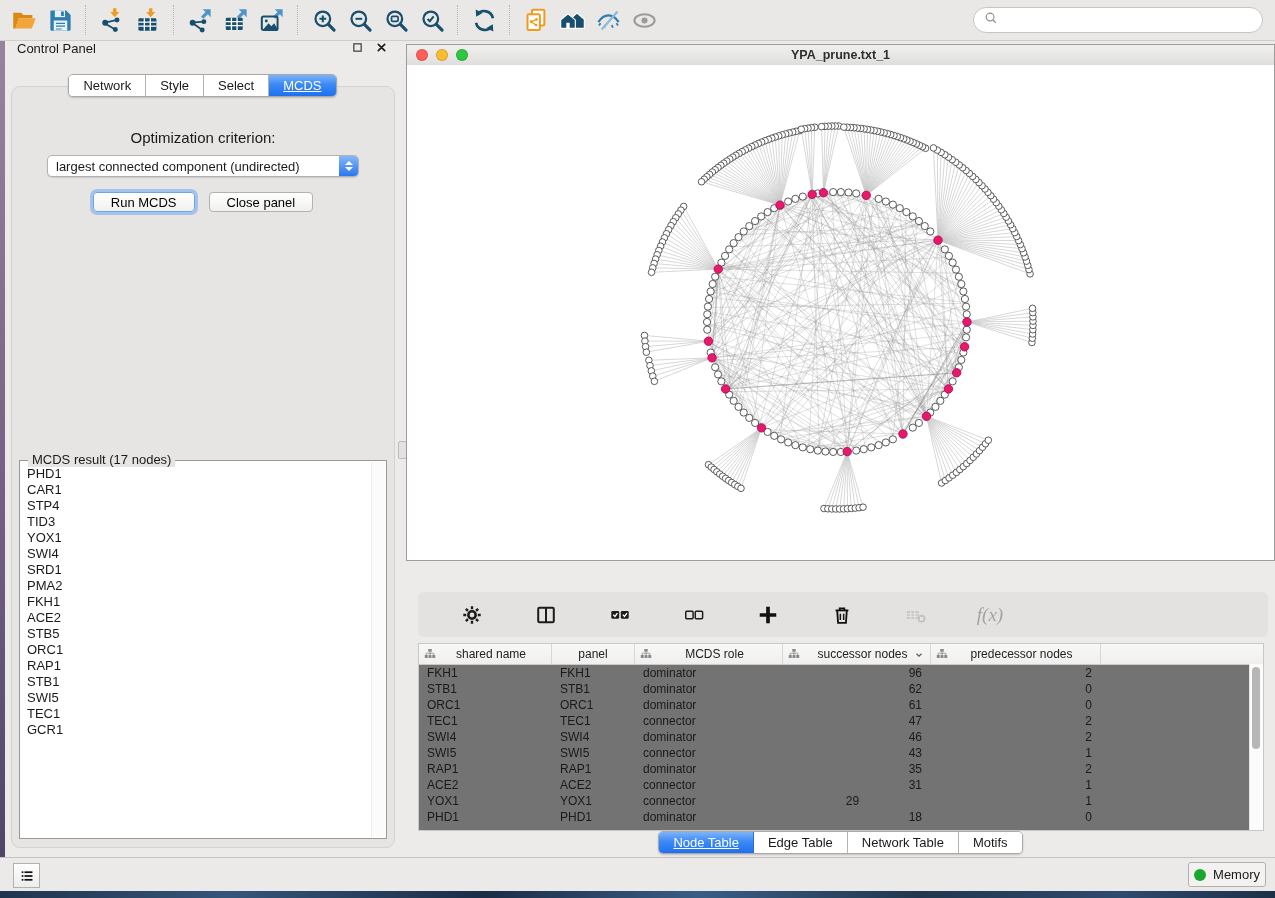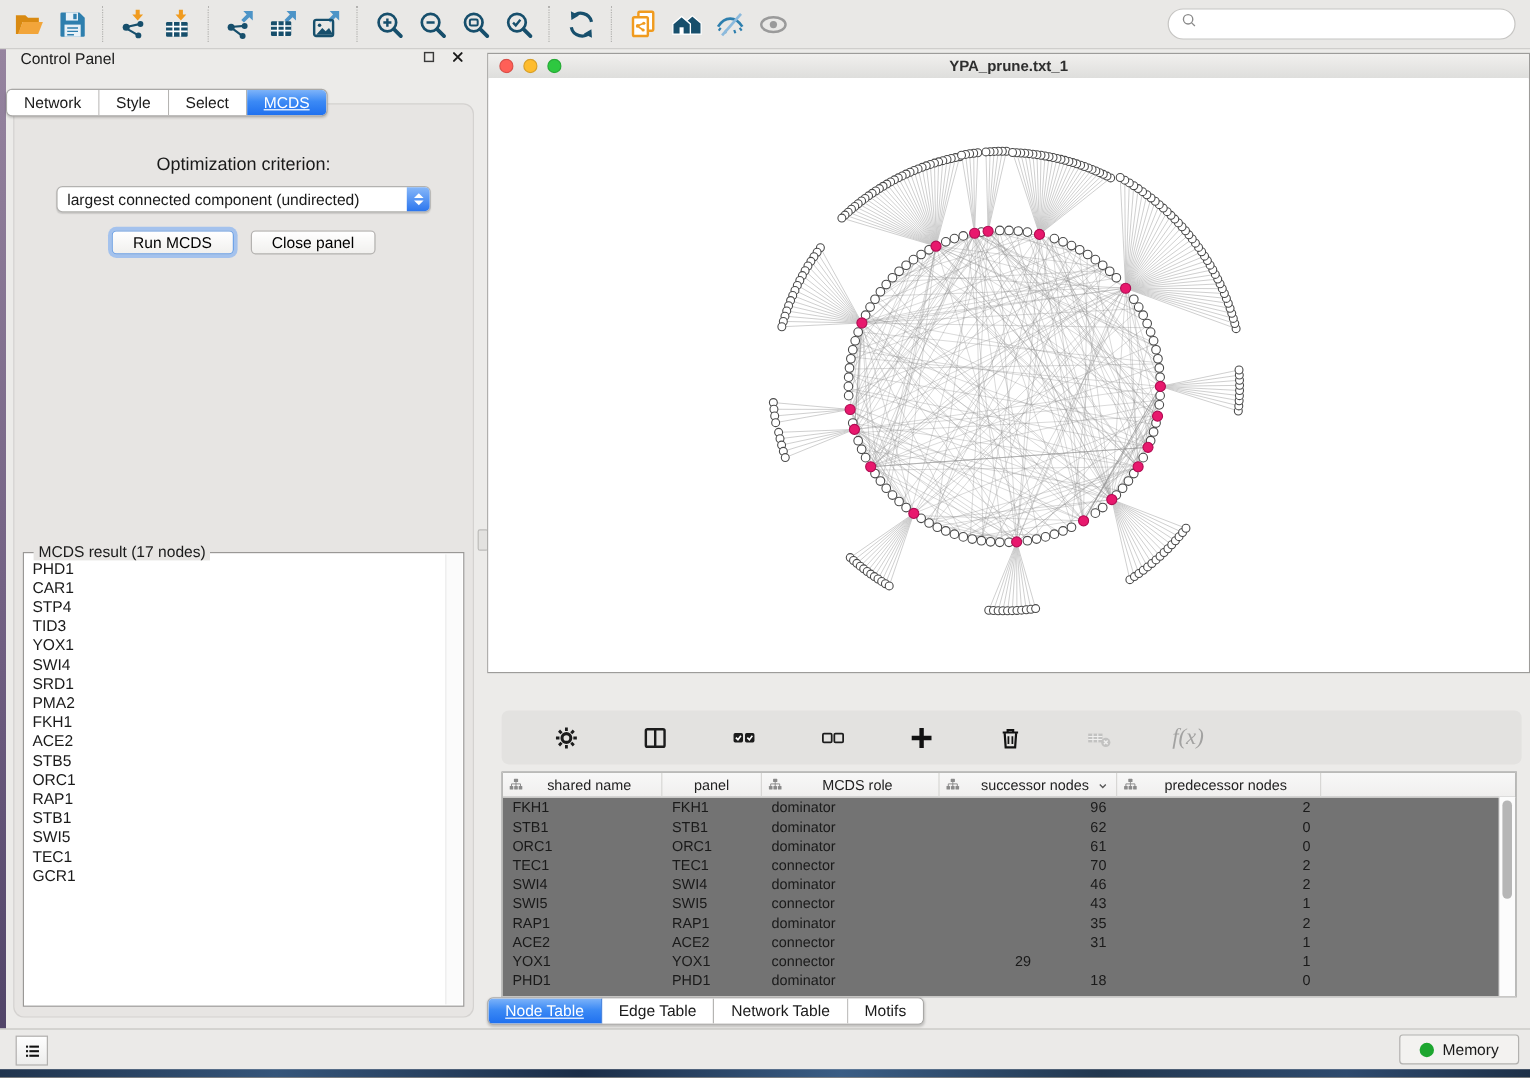--- a/index.html
+++ b/index.html
@@ -17,21 +17,21 @@
   
   .desktop-left{position:absolute;left:0;top:41px;width:5px;height:849px;background:linear-gradient(#96849f,#6e5d80 60%,#4e4266);}
   .desktop-bottom{position:absolute;left:0;top:890px;width:1275px;height:8px;
       background:linear-gradient(90deg,#20344e,#35557a 18%,#1b2d47 38%,#3a5d85 55%,#22374f 72%,#2e4a6e 88%,#1d3048);}
   
   .control-panel{position:absolute;left:5px;top:41px;width:395px;height:816px;}
   .panel-header{height:28px;display:flex;align-items:flex-start;padding:0 12px;gap:24px;}
   .panel-title{font-size:13px;}
   .win-btns{margin-left:auto;display:flex;gap:11px;align-items:center;}
   .win-btn{width:13px;height:13px;display:flex;align-items:center;justify-content:center;}
-  .seg-wrap{position:absolute;left:0;right:0;display:flex;z-index:3;}
+  .seg-wrap{position:absolute;left:0;right:0;display:flex;justify-content:center;z-index:3;}
   .seg{display:flex;height:21px;background:#fff;border:1px solid #a9a8a6;border-radius:5px;overflow:hidden;
        box-shadow:0 1px 2px rgba(0,0,0,.18);}
   .seg-item{padding:0 14px;font-size:13px;line-height:21px;border-right:1px solid #b5b4b2;background:#fff;color:#1a1a1a;}
   .seg-item:last-child{border-right:none;}
   .seg-item.active{background:linear-gradient(#7db3f9,#3c8af5 45%,#1f70ef);color:#fff;border-right-color:#2a6fd8;text-decoration:underline;}
   .cp-tabs-pos{top:33px;}
   .tab-panel{position:absolute;left:6px;right:5px;top:45px;bottom:9px;background:#e7e5e3;
              border:1px solid #d4d2d0;border-radius:9px;}
   .opt-label{margin-top:42px;text-align:center;font-size:15px;}
   .dropdown{margin:9px auto 0;width:312px;height:22px;background:#fff;border:1px solid #b3b2b0;border-radius:5px;
@@ -79,21 +79,21 @@
   .tr{display:flex;height:16px;align-items:center;}
   .td{box-sizing:border-box;font-size:12px;white-space:nowrap;overflow:hidden;}
   .scrollbar{position:absolute;right:0;top:20px;bottom:0;width:13px;background:#fcfcfc;border-left:1px solid #e6e5e4;}
   .thumb{position:absolute;left:2px;top:3px;width:8px;height:82px;background:#b6b6b6;border-radius:5px;}
   .tp-tabs-pos{bottom:3px;}
   
   .status-bar{position:absolute;left:0;top:857px;width:1275px;height:33px;background:#ebeae8;border-top:1px solid #c4c3c1;}
   .list-btn{position:absolute;left:13px;top:5px;width:25px;height:23px;border:1px solid #b2b1af;
             background:linear-gradient(#fefefe,#ededec);display:flex;align-items:center;justify-content:center;}
   .memory-btn{position:absolute;right:9px;top:4px;height:23px;border:1px solid #b2b1af;background:#f3f2f0;
-              border-radius:3px;display:flex;align-items:center;gap:7px;padding:0 16px;font-size:13px;}
+              border-radius:3px;display:flex;align-items:center;gap:7px;padding:0 5px;font-size:13px;}
   .mem-dot{width:12px;height:12px;border-radius:50%;}
 </style>
 </head>
 <body>
 
 <div id="app">
 
   <div class="toolbar">
     <div id="toolbar-icons" style="display:flex;align-items:center;">
         <div class="tbtn">
@@ -1156,21 +1156,21 @@
             <div class="td" style="width: 133px; text-align: left; padding: 0px 0px 0px 8px;">ORC1</div>
             <div class="td" style="width: 83px; text-align: left; padding: 0px 0px 0px 8px;">ORC1</div>
             <div class="td" style="width: 148px; text-align: left; padding: 0px 0px 0px 8px;">dominator</div>
             <div class="td" style="width: 148px; text-align: right; padding: 0px 9px 0px 0px;">61</div>
             <div class="td" style="width: 170px; text-align: right; padding: 0px 9px 0px 0px;">0</div>
           </div>
           <div class="tr">
             <div class="td" style="width: 133px; text-align: left; padding: 0px 0px 0px 8px;">TEC1</div>
             <div class="td" style="width: 83px; text-align: left; padding: 0px 0px 0px 8px;">TEC1</div>
             <div class="td" style="width: 148px; text-align: left; padding: 0px 0px 0px 8px;">connector</div>
-            <div class="td" style="width: 148px; text-align: right; padding: 0px 9px 0px 0px;">70</div>
+            <div class="td" style="width: 148px; text-align: right; padding: 0px 9px 0px 0px;">47</div>
             <div class="td" style="width: 170px; text-align: right; padding: 0px 9px 0px 0px;">2</div>
           </div>
           <div class="tr">
             <div class="td" style="width: 133px; text-align: left; padding: 0px 0px 0px 8px;">SWI4</div>
             <div class="td" style="width: 83px; text-align: left; padding: 0px 0px 0px 8px;">SWI4</div>
             <div class="td" style="width: 148px; text-align: left; padding: 0px 0px 0px 8px;">dominator</div>
             <div class="td" style="width: 148px; text-align: right; padding: 0px 9px 0px 0px;">46</div>
             <div class="td" style="width: 170px; text-align: right; padding: 0px 9px 0px 0px;">2</div>
           </div>
           <div class="tr">

